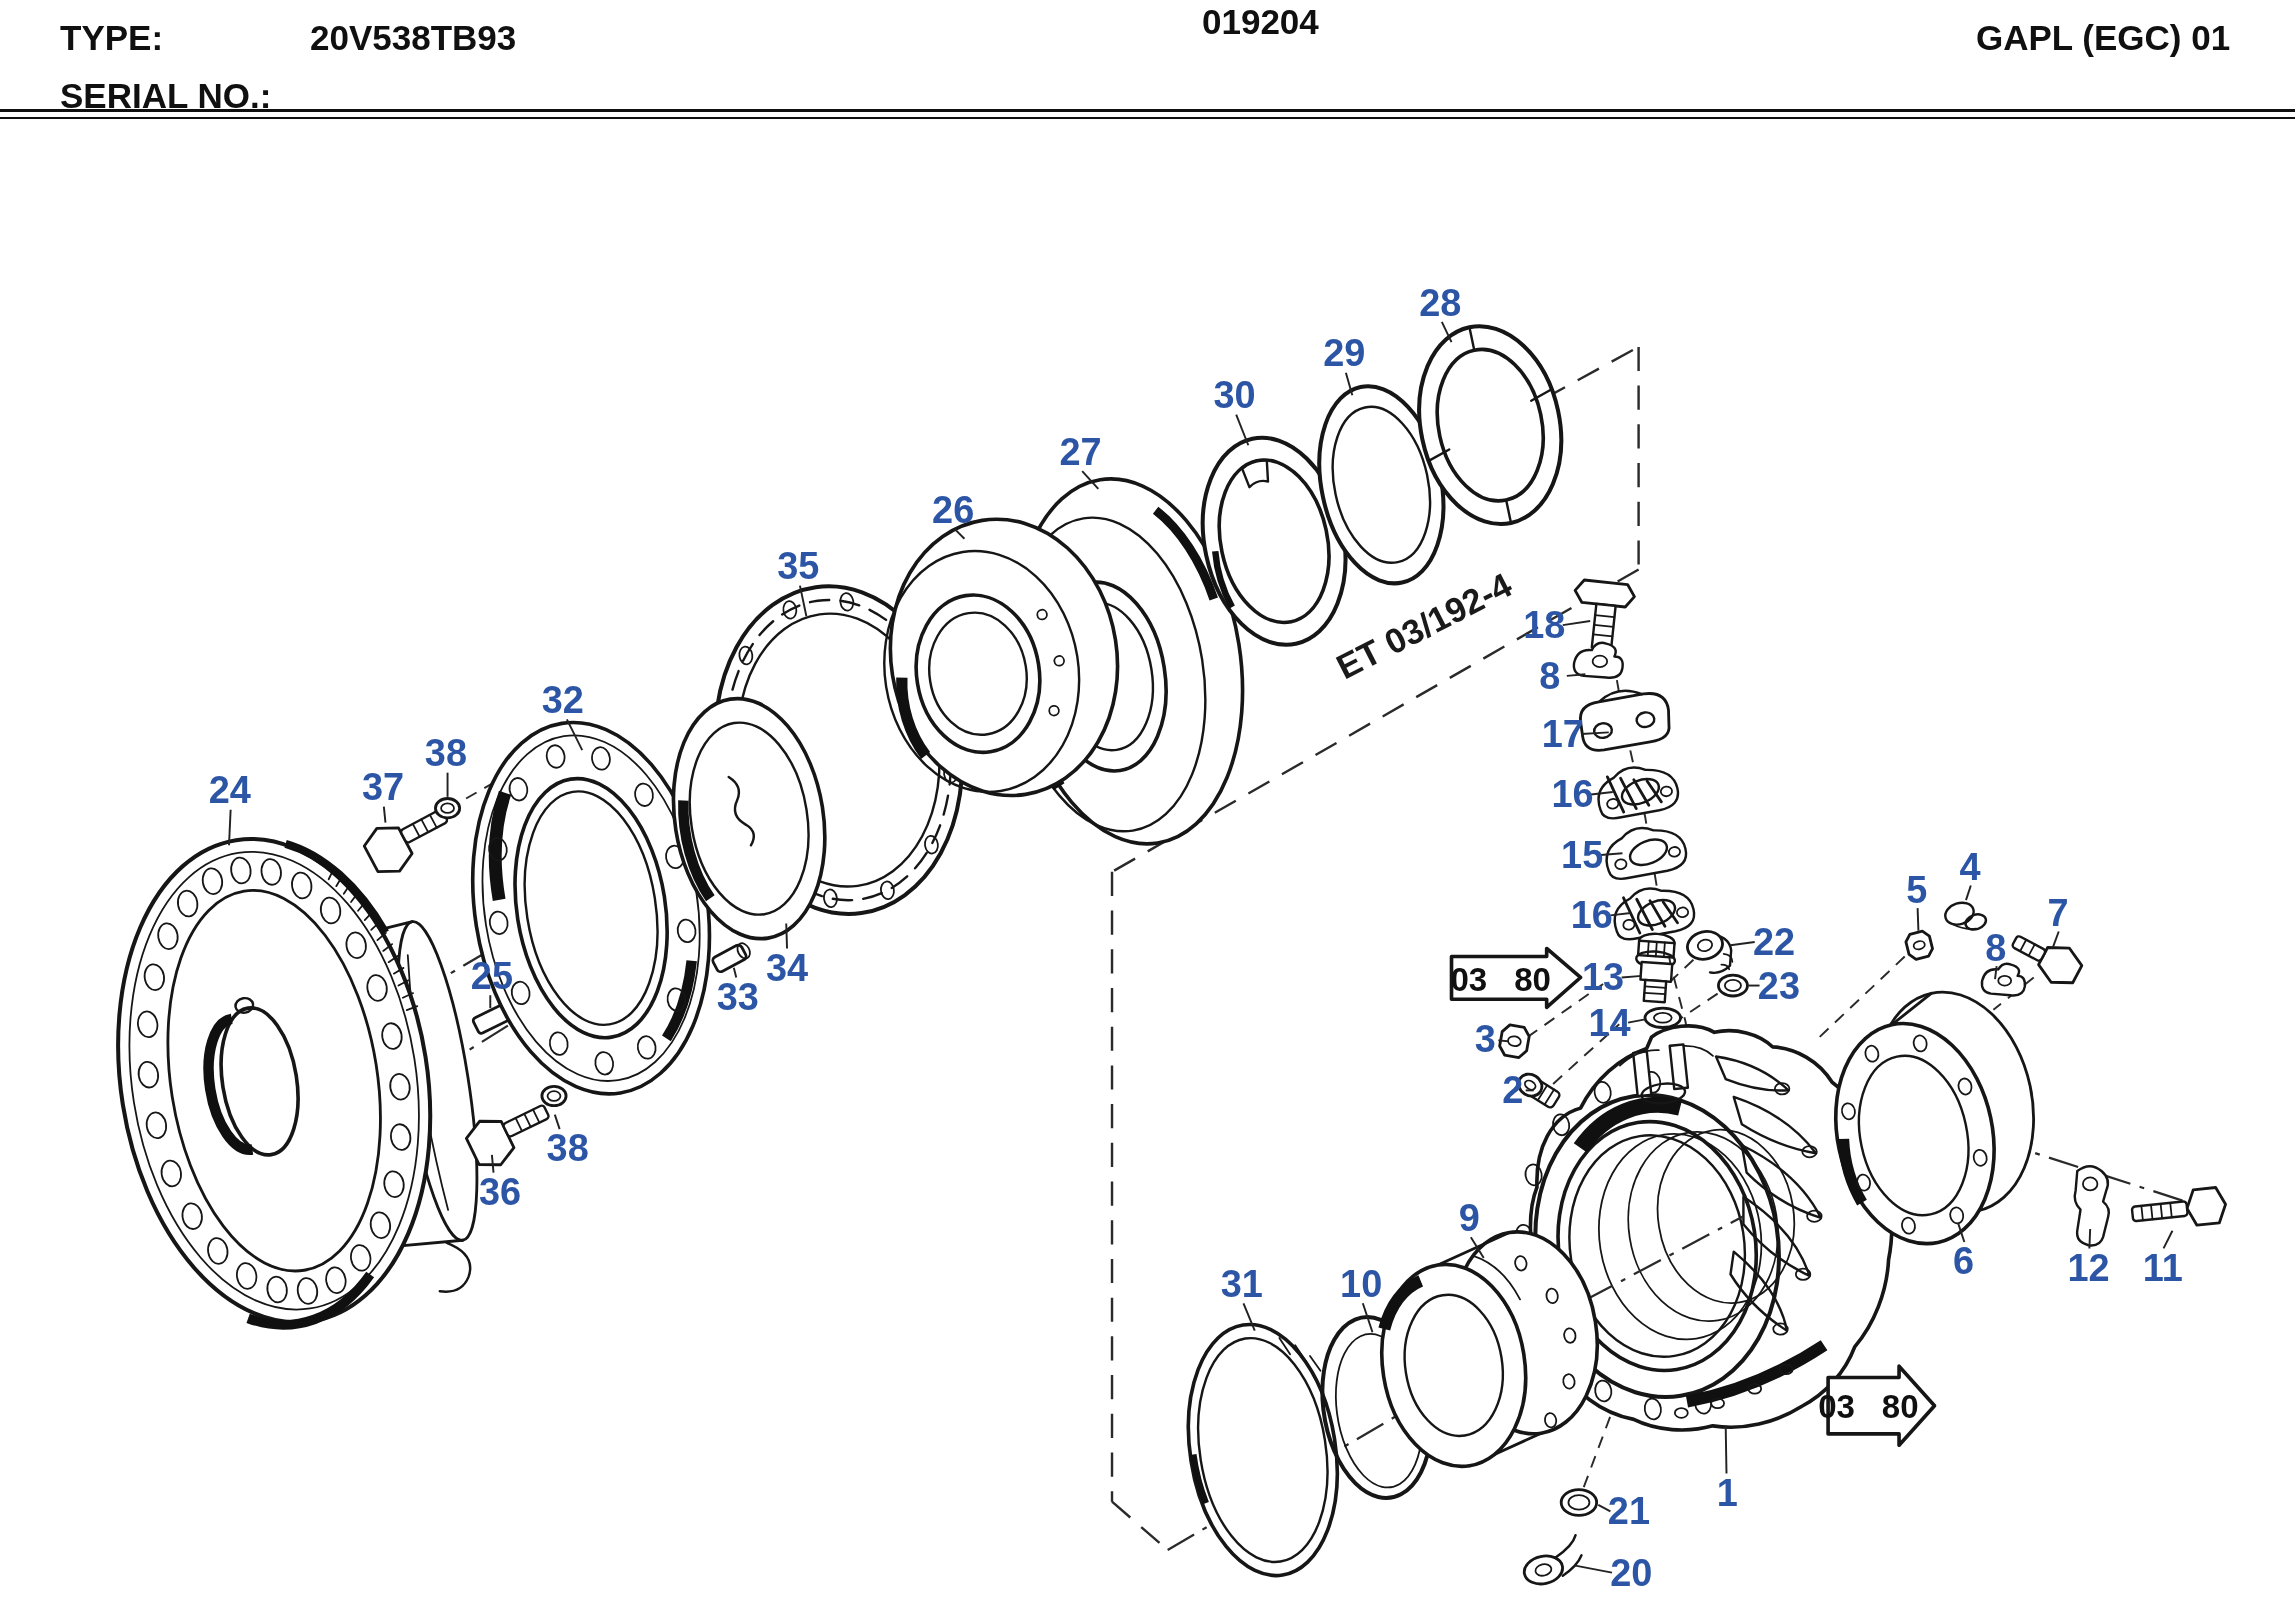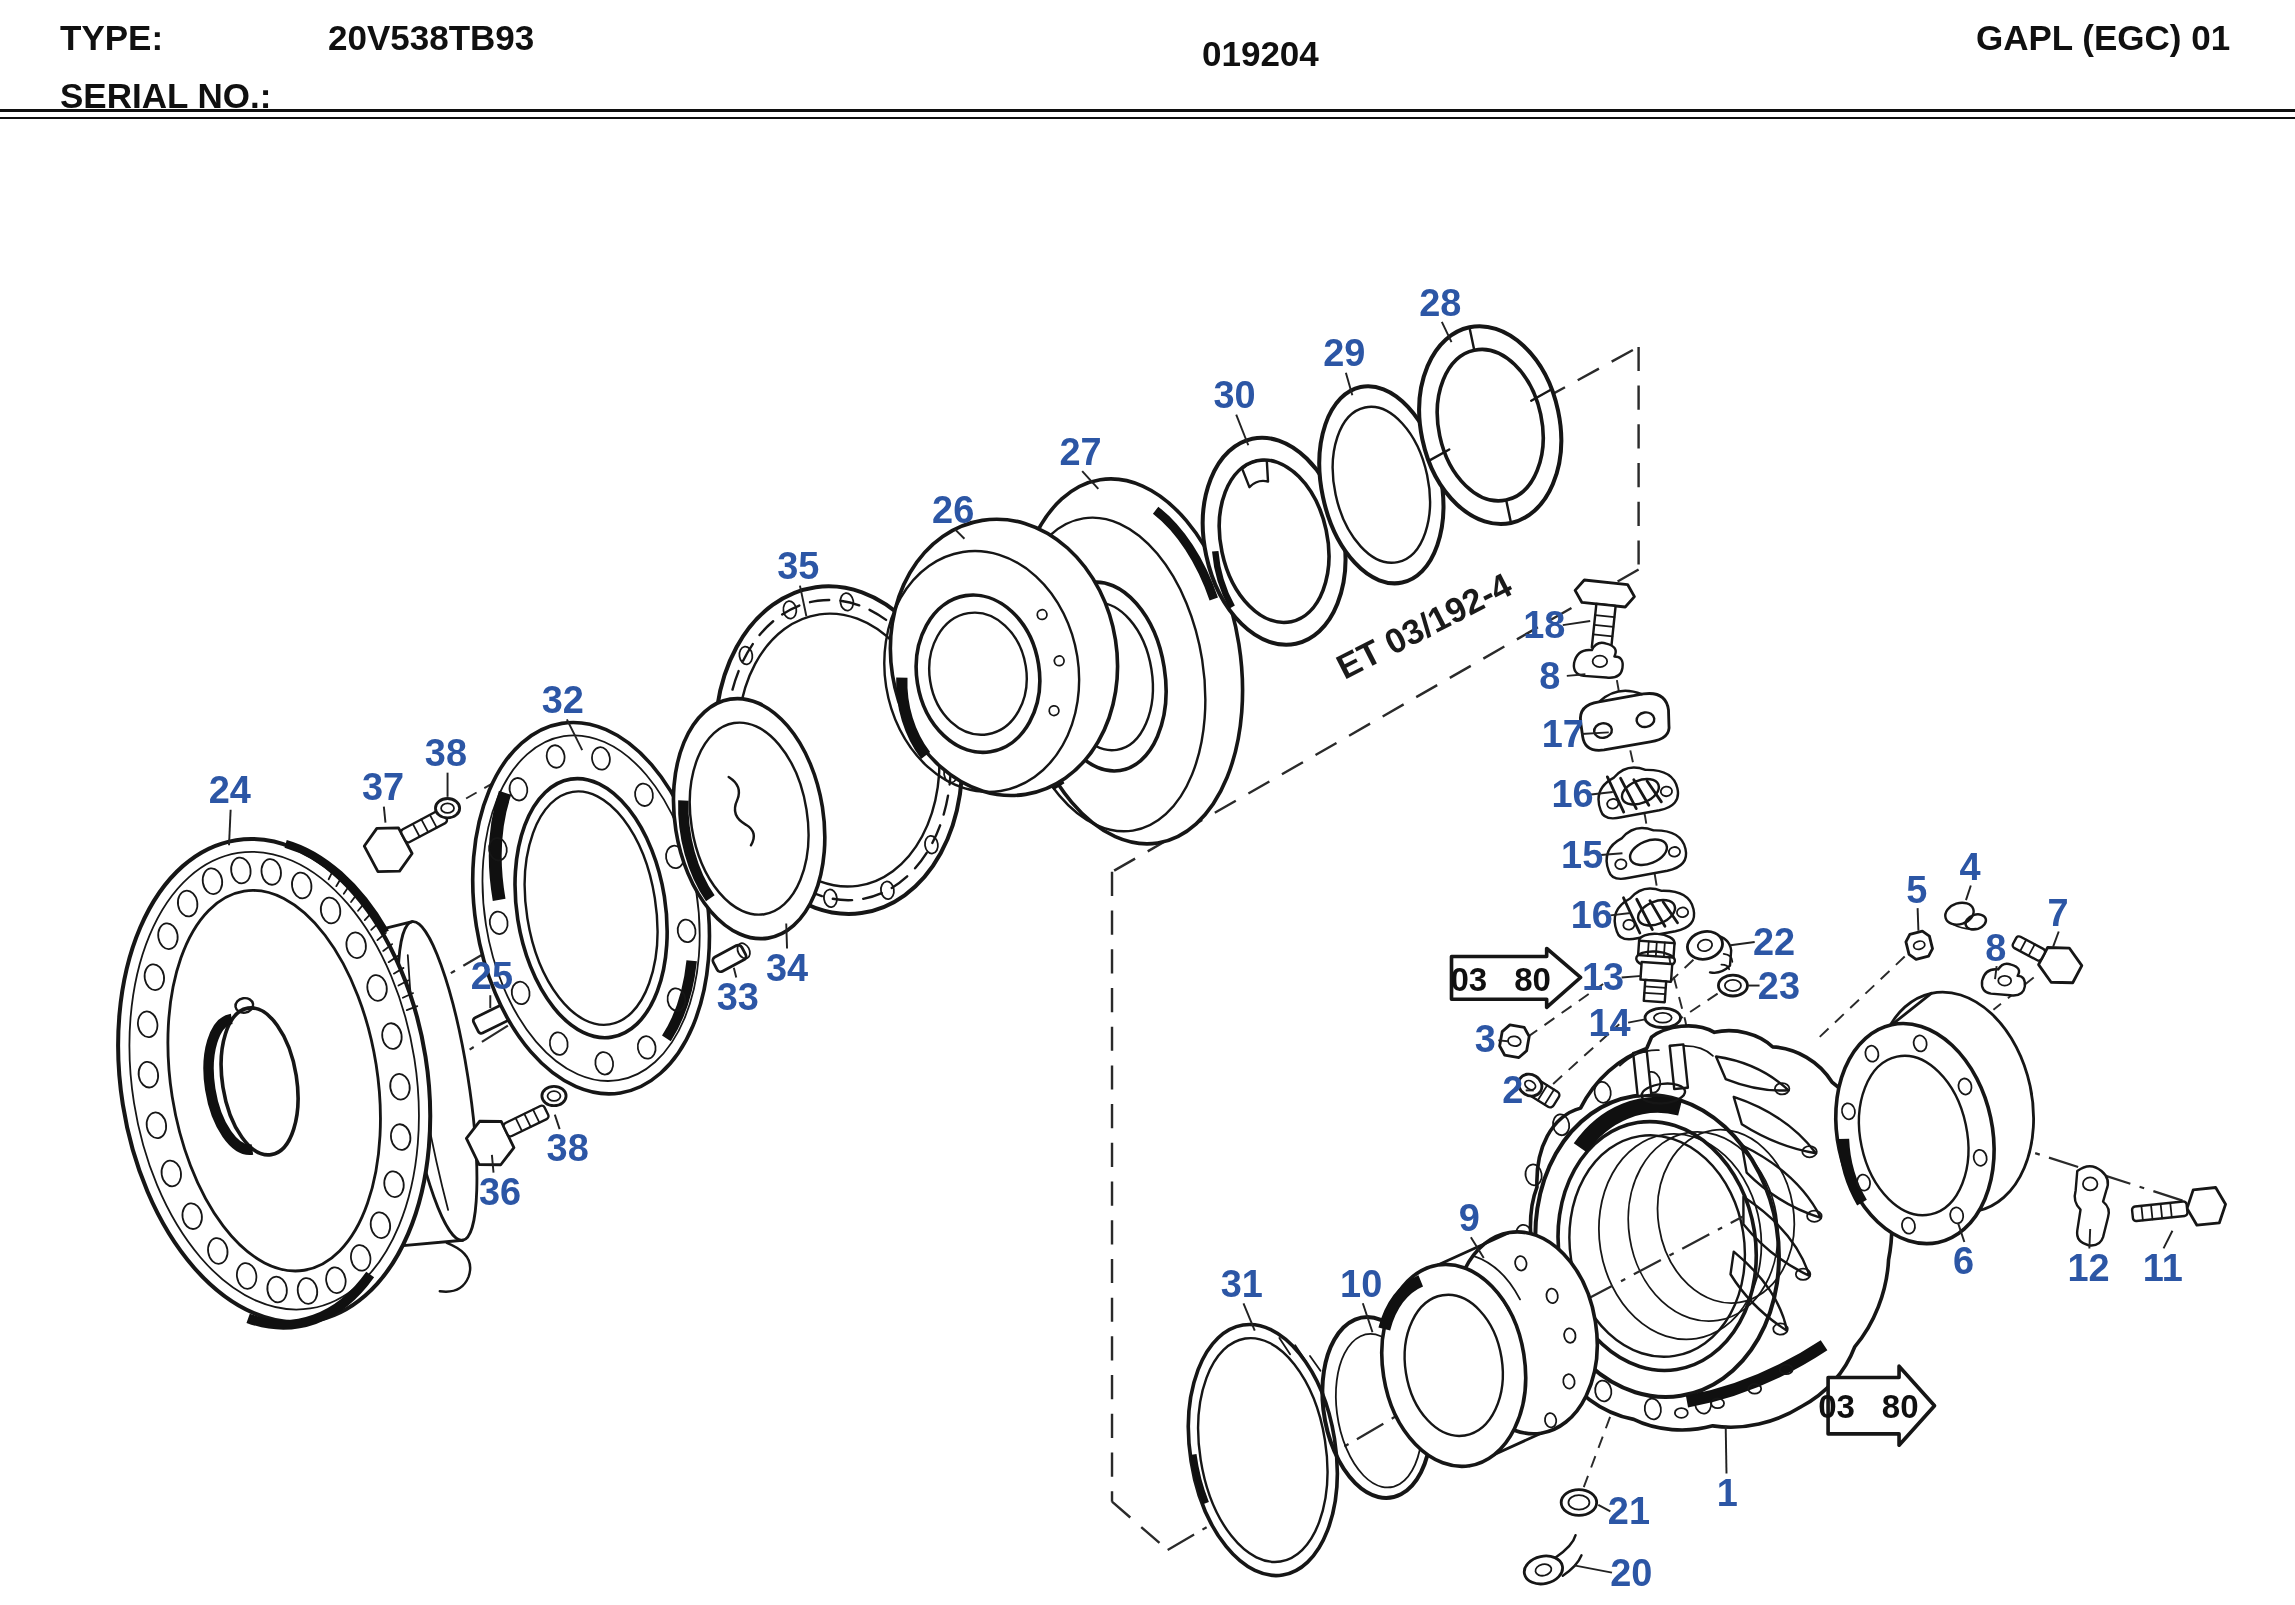--- a/index.html
+++ b/index.html
@@ -25,23 +25,23 @@
           text-anchor:middle;dominant-baseline:central;word-spacing:22px;}
   .etref{fill:#1a1a1a;font-family:"Liberation Sans",sans-serif;font-size:43px;font-weight:600;
          text-anchor:middle;dominant-baseline:central;}
 </style>
 </head>
 <body>
 
 <div class="page">
 
   <div class="hdr" style="left:60px;top:18px">TYPE:</div>
-  <div class="hdr" style="left:328px;top:18px">20V538TB93</div>
+  <div class="hdr" style="left:310px;top:18px">20V538TB93</div>
   <div class="hdr" style="left:60px;top:76px">SERIAL NO.:</div>
-  <div class="hdr" style="left:1202px;top:34px">019204</div>
+  <div class="hdr" style="left:1202px;top:2px">019204</div>
   <div class="hdr" style="left:1976px;top:18px">GAPL (EGC) 01</div>
   <div class="rule" style="top:109px;height:3.2px"></div>
   <div class="rule" style="top:117px;height:1.6px"></div>
 
   <svg width="2295" height="1605" viewBox="0 0 2846 1990">
 
     <g>
       <path class="bnd" d="M862,1071 L2032,430 M2032,430 L2032,706 M2032,706 L1379,1081 M1379,1081 L1379,1862 M1379,1862 L1448,1922"></path>
     </g>
     <g>

